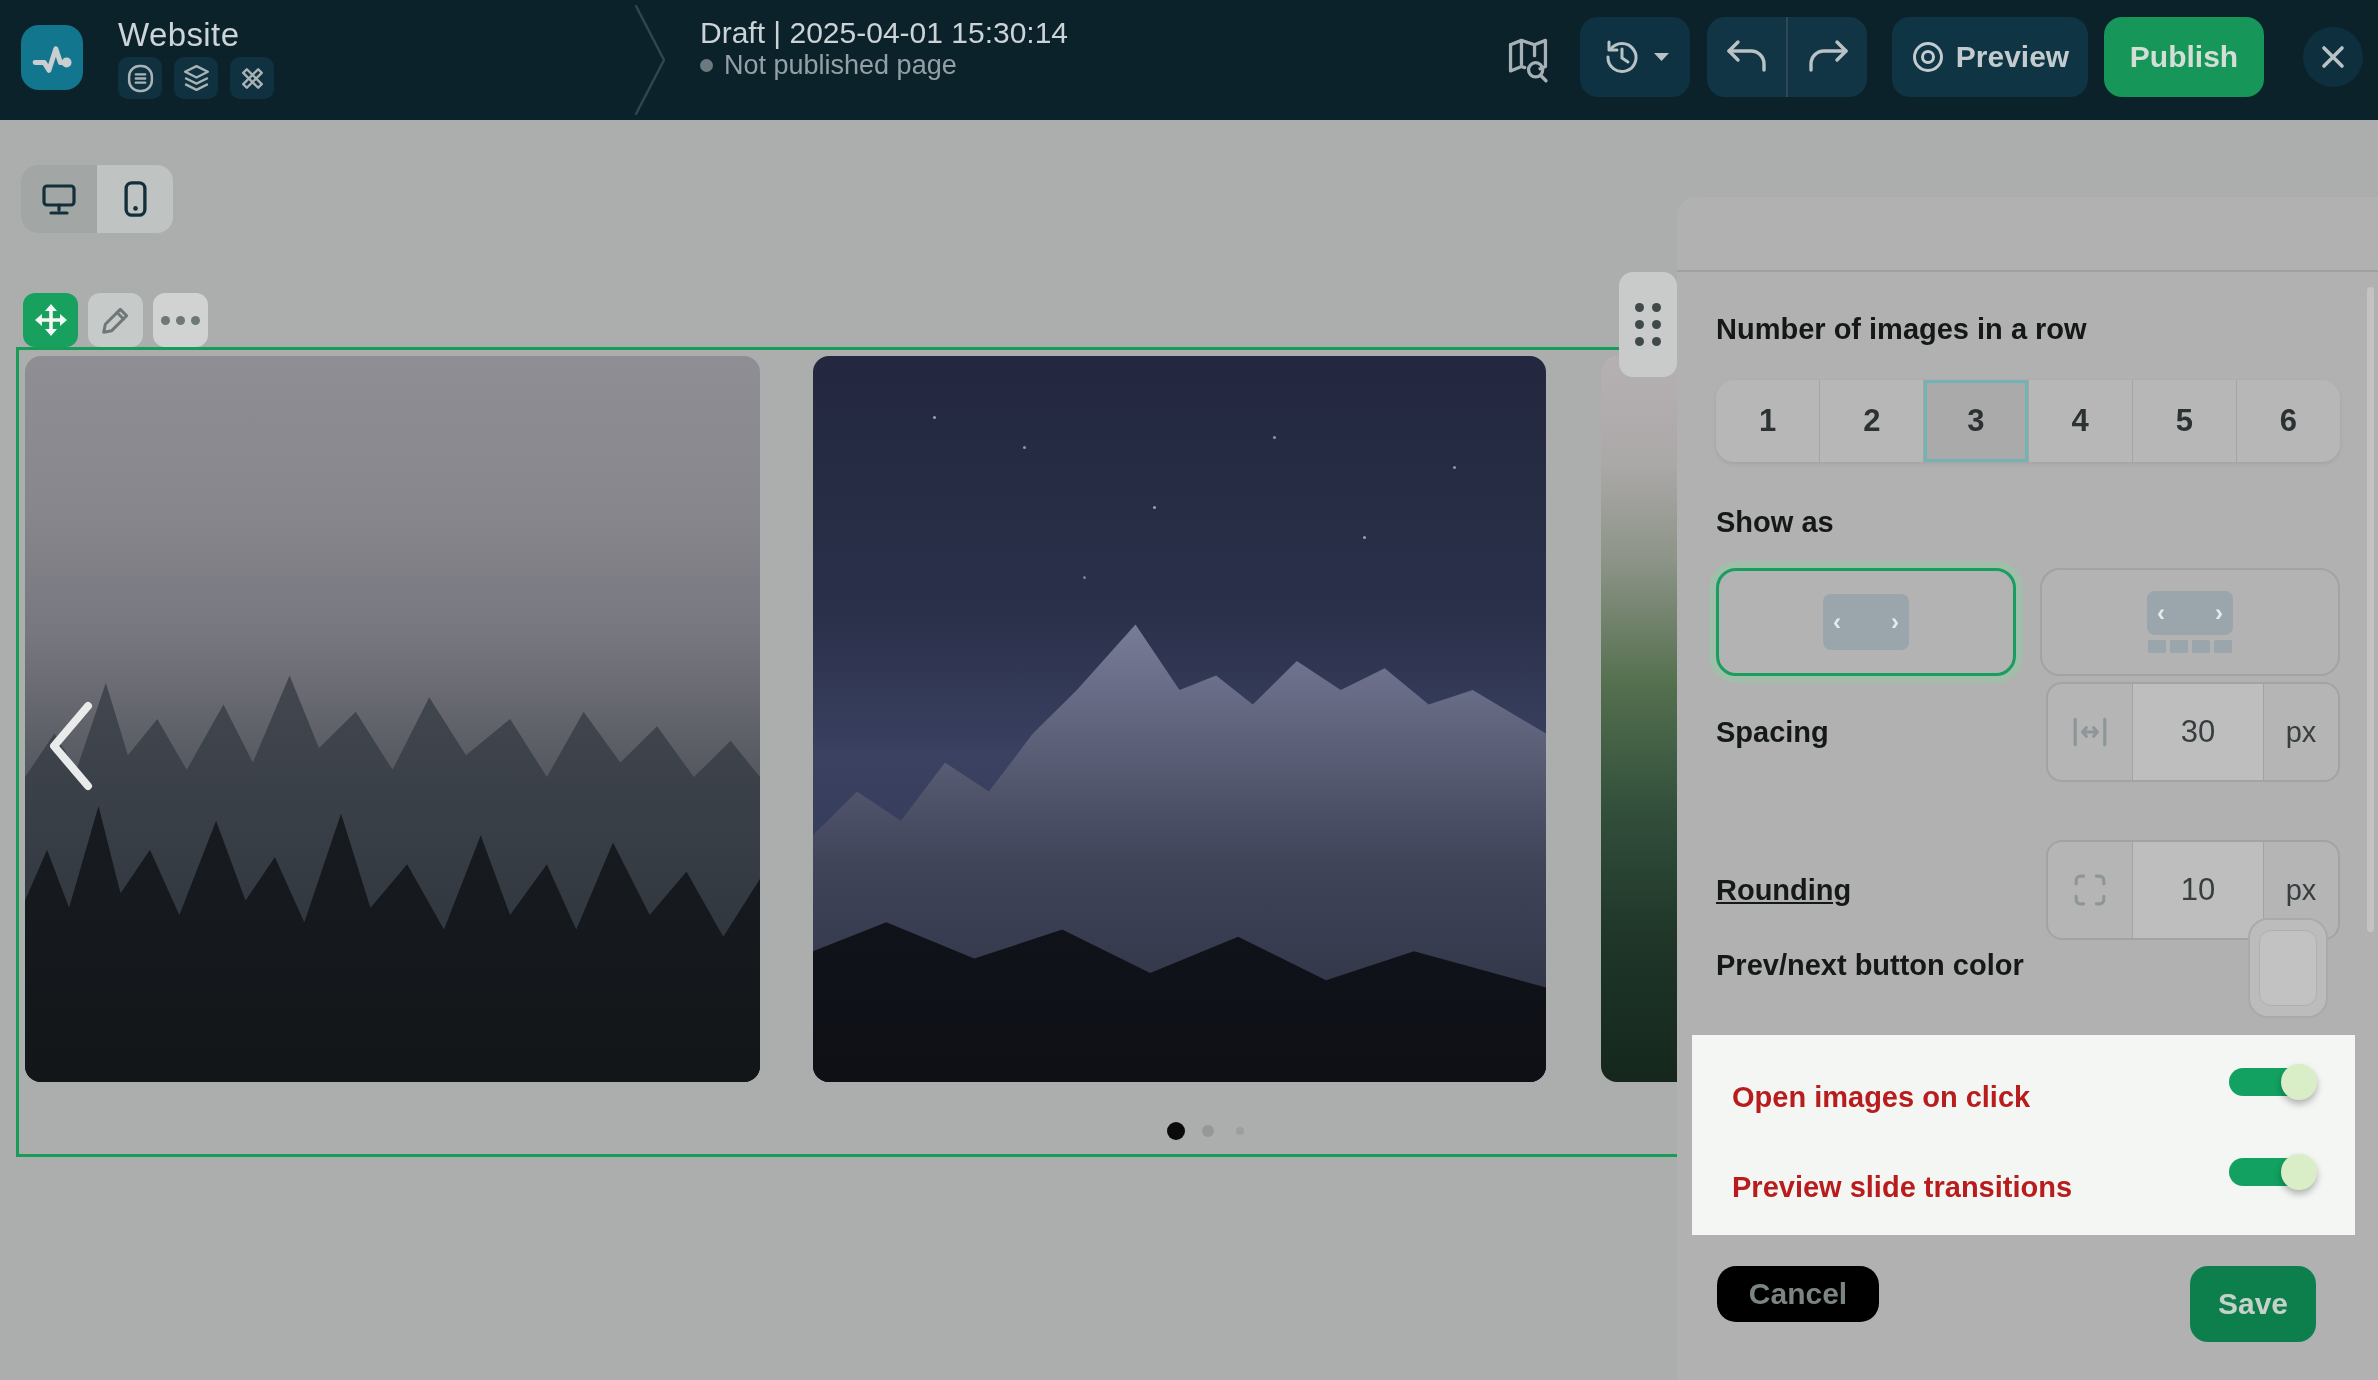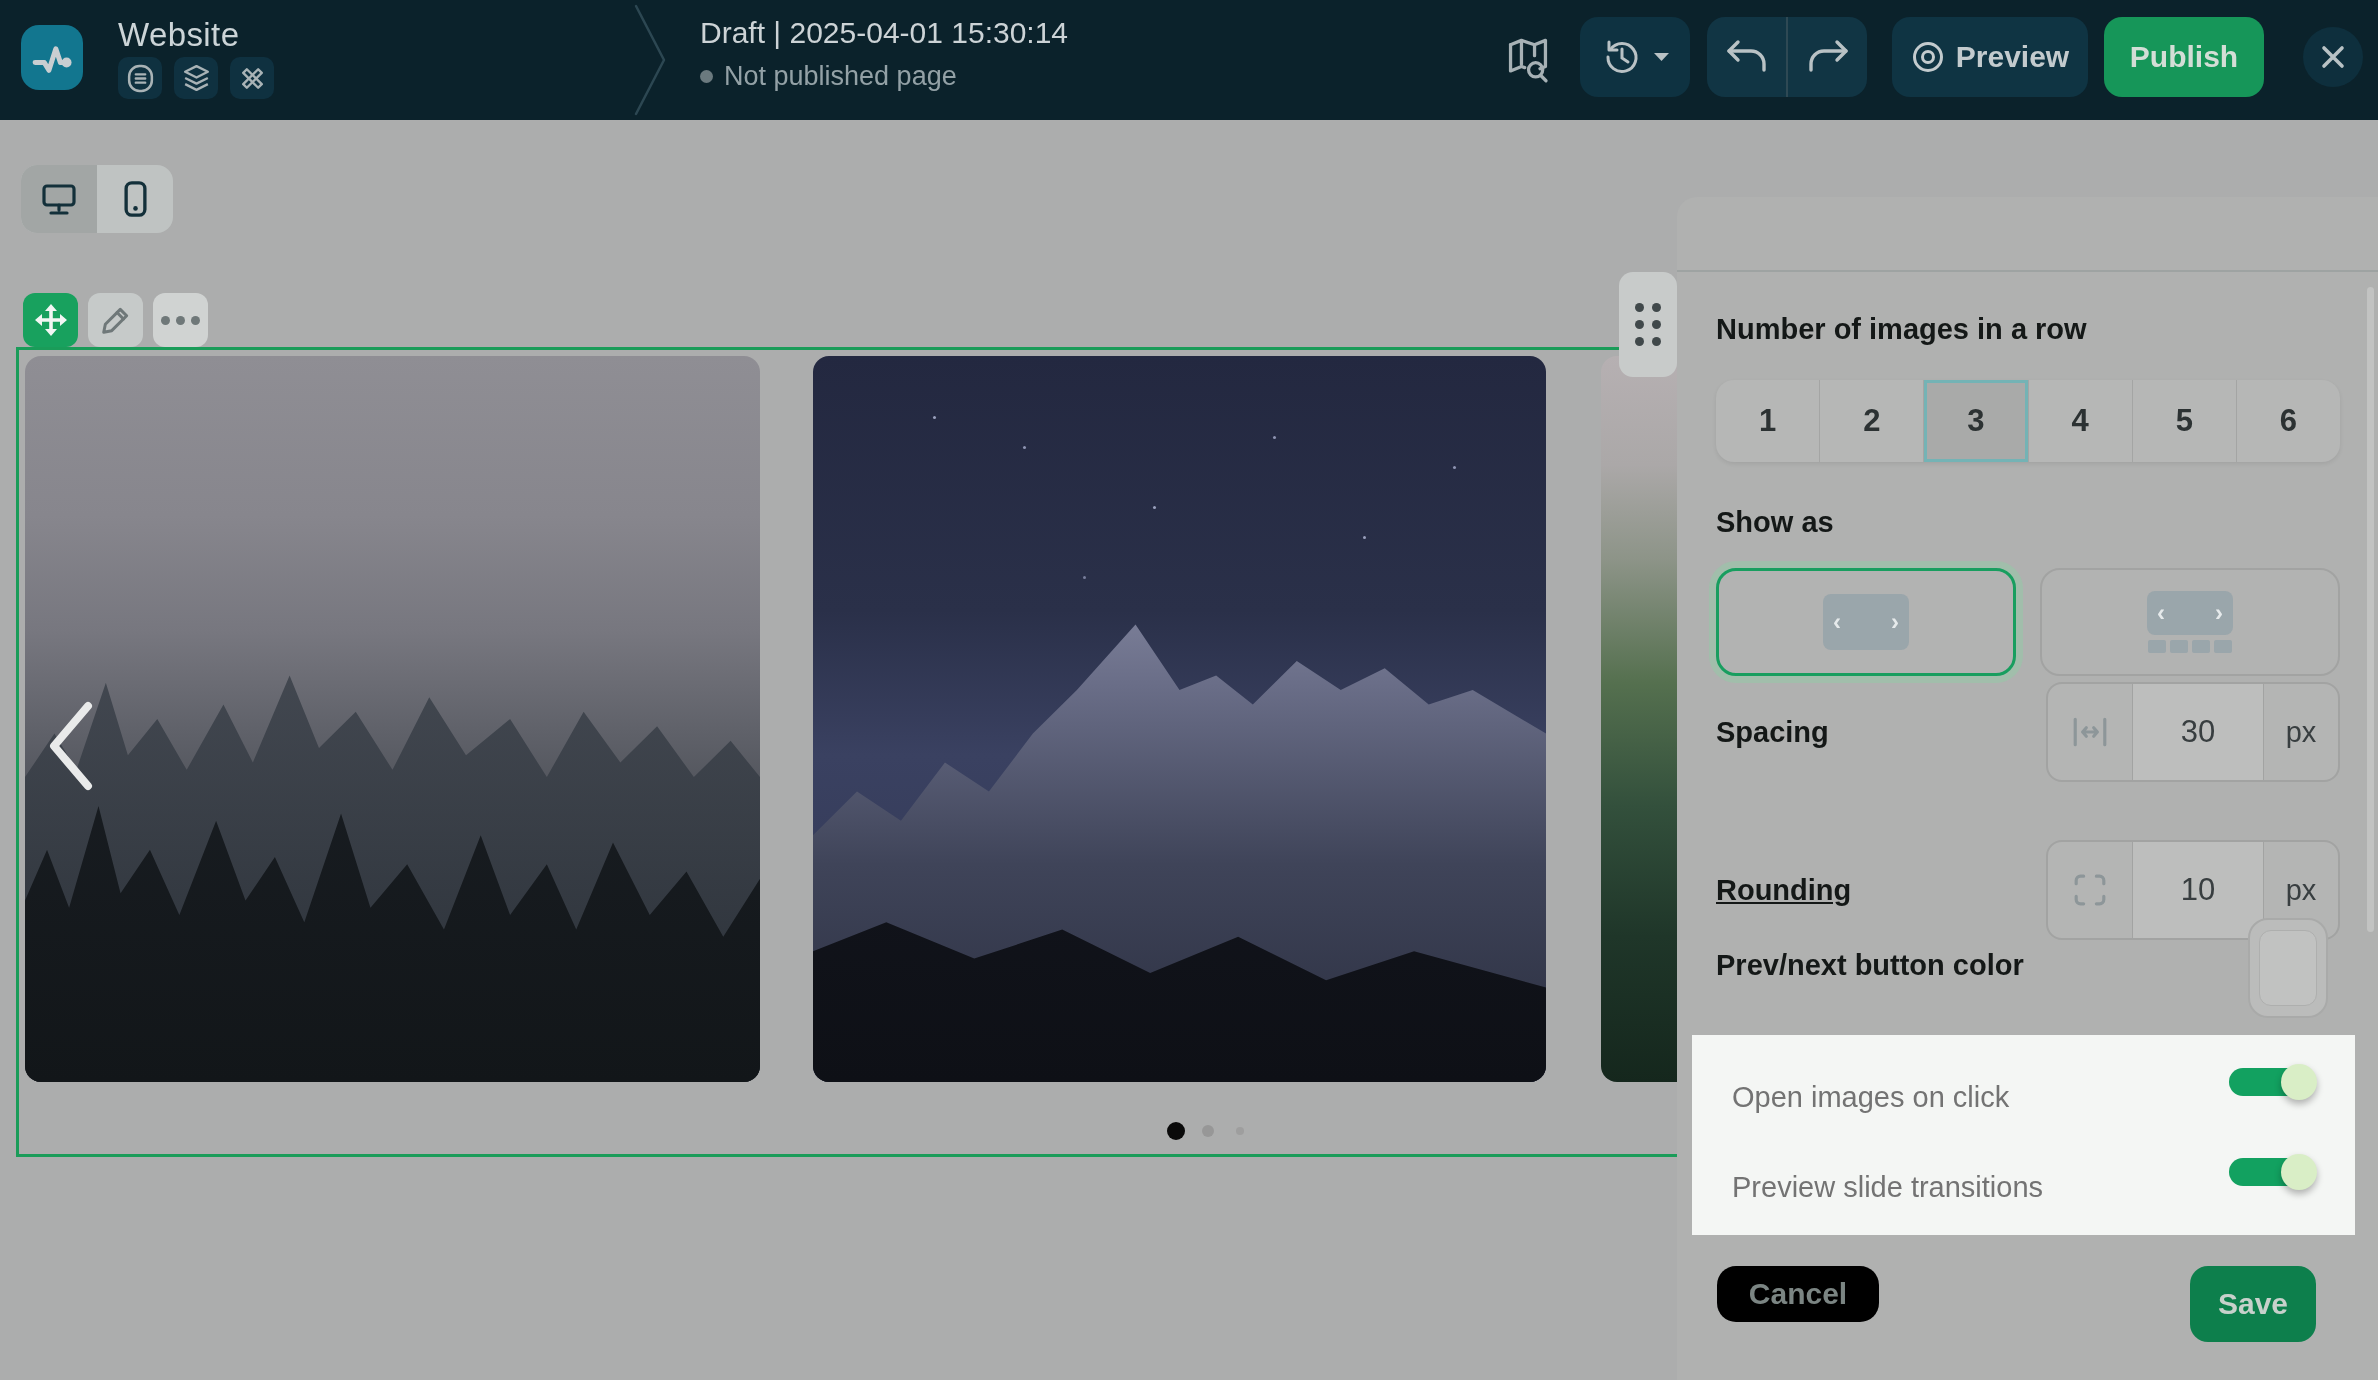--- a/index.html
+++ b/index.html
@@ -16,21 +16,21 @@
   .logo { position:absolute; left:21px; top:25px; width:62px; height:65px; border-radius:18px;
           background:#12768f; display:flex; align-items:center; justify-content:center; }
   .app-title { position:absolute; left:118px; top:16px; font-size:33px; font-weight:500;
                color:#ccd4d7; letter-spacing:.4px; }
   .tb-icons { position:absolute; left:118px; top:57px; display:flex; gap:12px; }
   .tb-icon { width:44px; height:42px; border-radius:10px; background:#0f3140;
              display:flex; align-items:center; justify-content:center; }
   .tb-chevron { position:absolute; left:630px; top:0; }
   .draft-block { position:absolute; left:700px; top:16px; }
   .draft-title { font-size:30px; color:#ccd3d6; font-weight:500; }
-  .status-row { margin-top:11px; display:flex; align-items:center; gap:11px; }
+  .status-row { display:flex; align-items:center; gap:11px; }
   .status-dot { width:13px; height:13px; border-radius:50%; background:#6b7a7f; }
   .status-text { font-size:27px; color:#93a1a6; }
   .map-btn { position:absolute; left:1506px; top:36px; }
   .hist-btn { position:absolute; left:1580px; top:17px; width:110px; height:80px; border-radius:18px;
               background:#0e3241; display:flex; align-items:center; justify-content:center; gap:10px; }
   .ur-group { position:absolute; left:1707px; top:17px; width:160px; height:80px; border-radius:18px;
               background:#113544; display:flex; }
   .ur-half { flex:1; display:flex; align-items:center; justify-content:center; }
   .ur-half + .ur-half { border-left:2px solid #44596293; }
   .preview-btn { position:absolute; left:1892px; top:17px; width:196px; height:80px; border-radius:18px;
@@ -141,21 +141,21 @@
   .color-label { position:absolute; left:39px; top:752px; font-size:29px; font-weight:700; color:#141817; }
   .color-swatch { position:absolute; left:571px; top:721px; width:80px; height:100px; border-radius:20px;
                   background:#bbbcbb; border:2px solid #a9aaa9; display:flex; align-items:center; justify-content:center; }
   .color-swatch-inner { width:58px; height:76px; border-radius:12px; background:#c1c2c1; border:1px solid #aeafae; }
 
   .white-section { position:absolute; left:15px; top:838px; width:663px; height:200px; background:#f4f6f4; }
   .toggle-row { position:absolute; left:40px; right:40px; height:60px; display:flex;
                 align-items:center; justify-content:space-between; }
   .toggle-row-1 { top:17px; }
   .toggle-row-2 { top:107px; }
-  .toggle-label { font-size:29px; font-weight:400; color:#737373;margin-top:30px; }
+  .toggle-label { font-size:29px; font-weight:700; color:#b91c1c;margin-top:30px; }
   .toggle { position:relative; width:72px; height:28px; border-radius:14px; background:#12a160; margin-right:14px; }
   .toggle-knob { position:absolute; right:-16px; top:-4px; width:36px; height:36px; border-radius:50%;
                  background:#d9eec6; box-shadow:0 4px 7px rgba(0,0,0,.28); }
 
   .cancel-btn { position:absolute; left:40px; top:1069px; width:162px; height:56px; border-radius:19px;
                 background:#000000; color:#7b8583; font-size:30px; font-weight:700;
                 display:flex; align-items:center; justify-content:center; }
   .save-btn { position:absolute; left:513px; top:1069px; width:126px; height:76px; border-radius:18px;
               background:#0d7f4c; color:#c7d1cb; font-size:30px; font-weight:700;
               display:flex; align-items:center; justify-content:center; }

